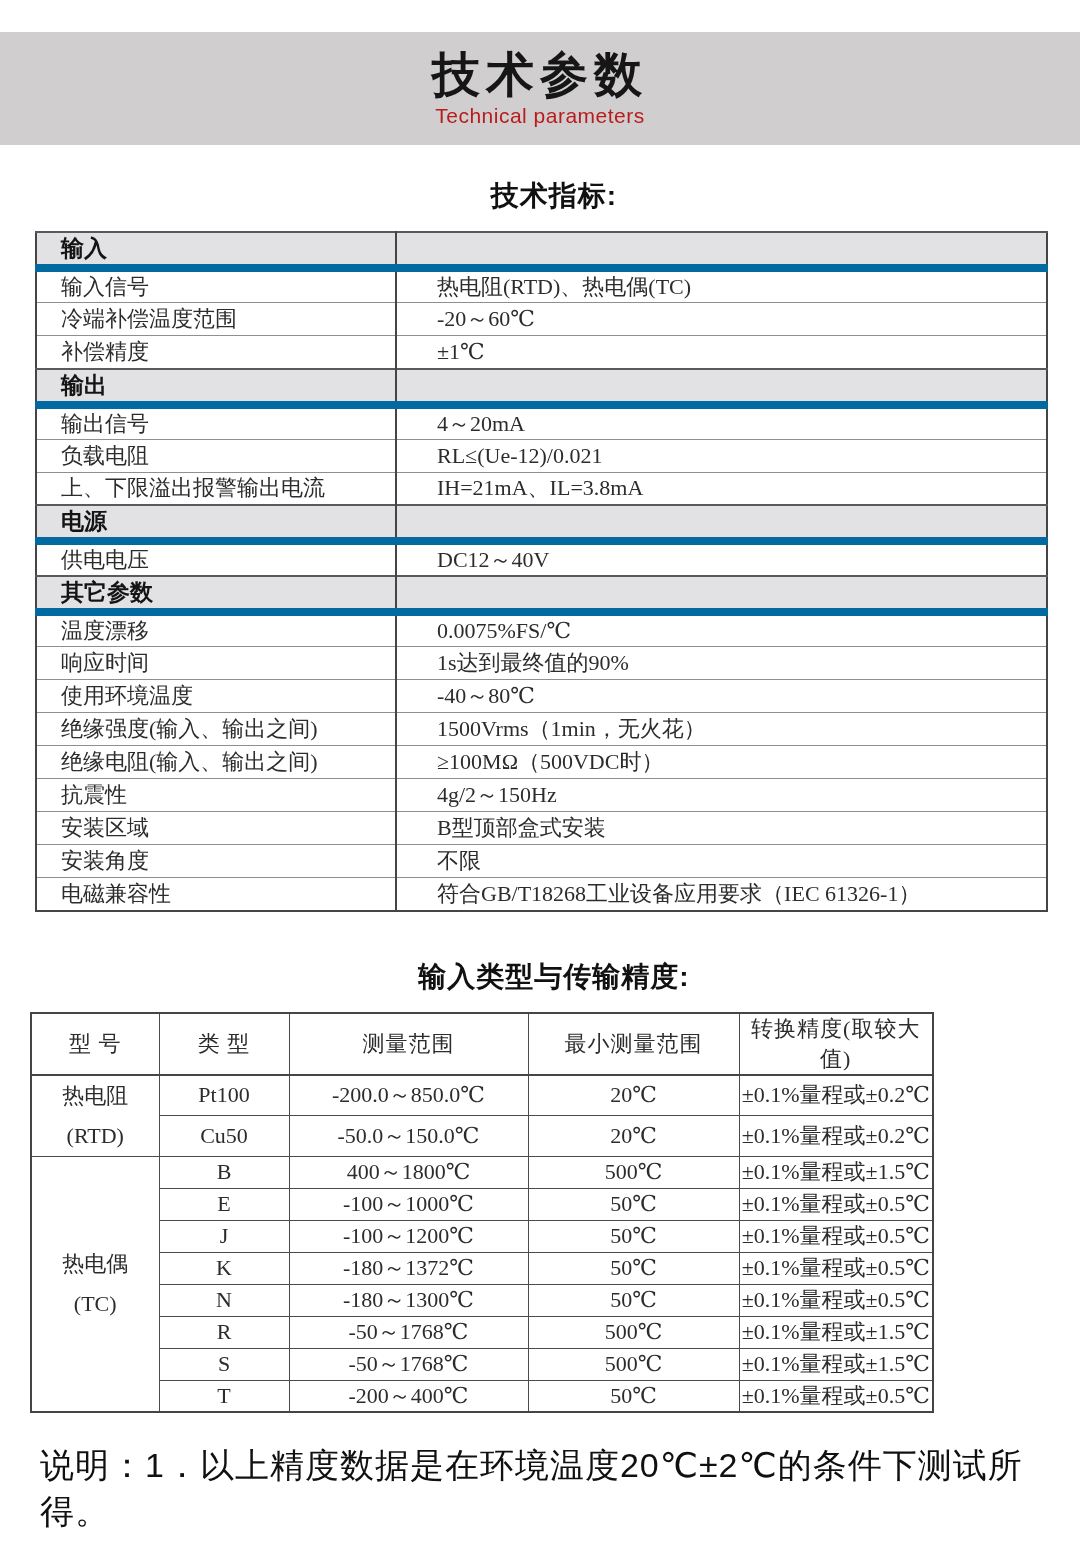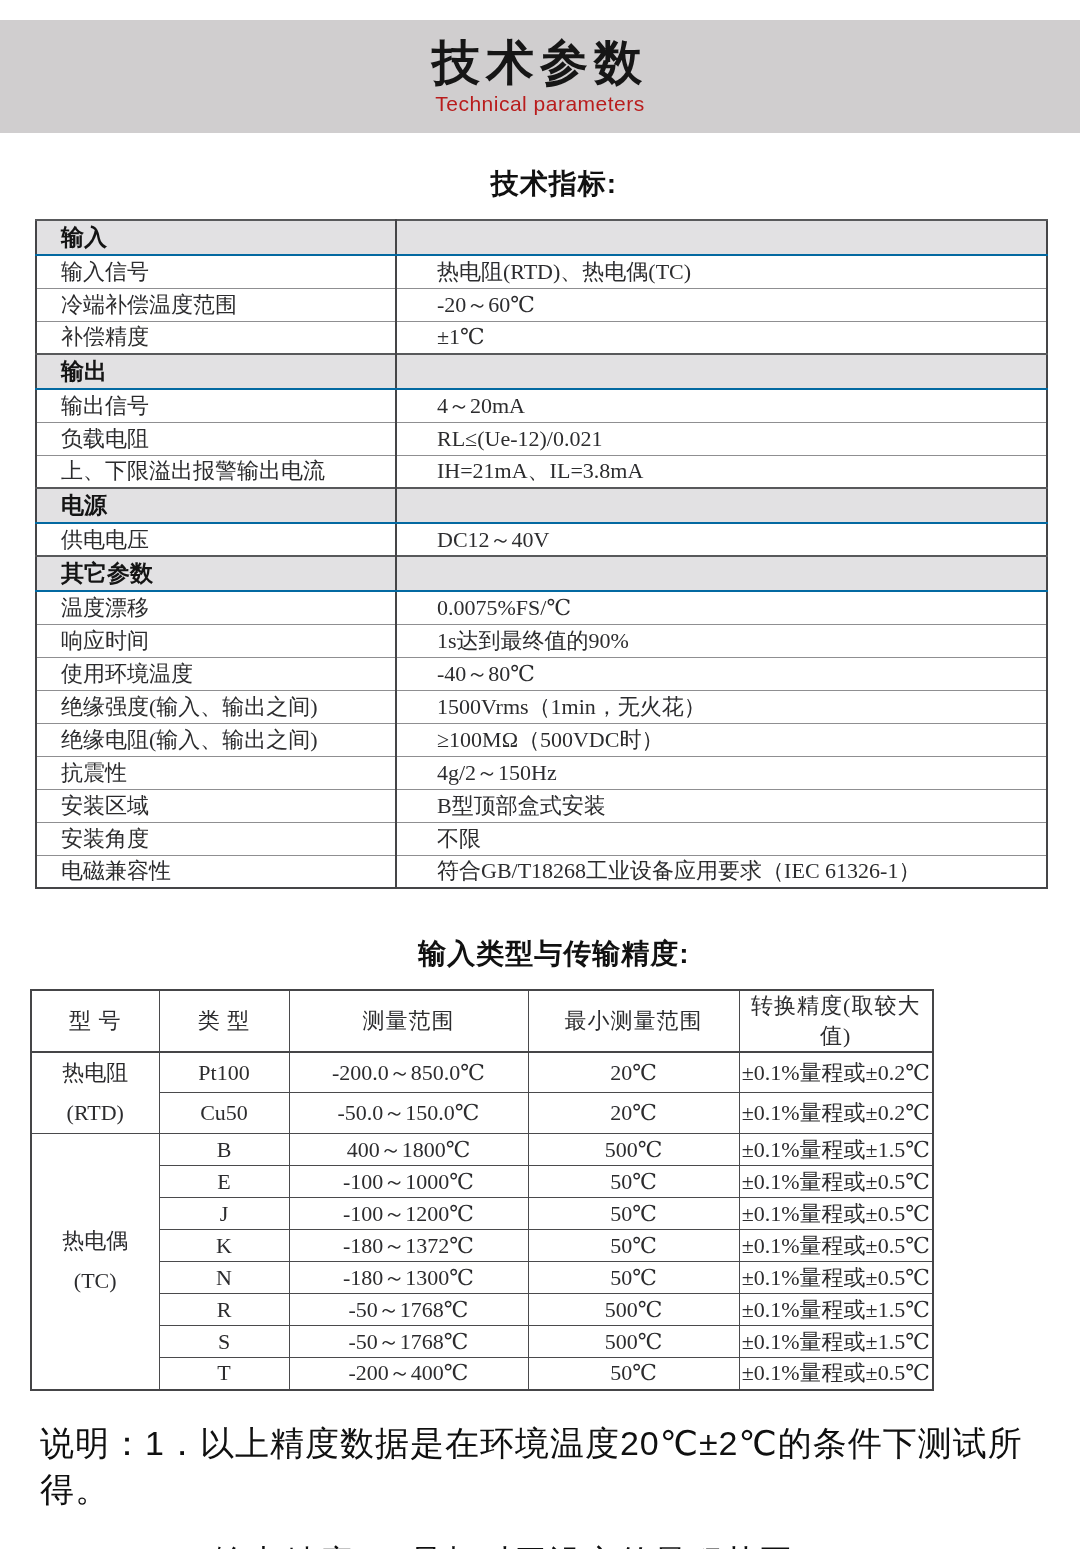--- a/index.html
+++ b/index.html
@@ -6,21 +6,21 @@
   html,body { background:#ffffff; }
   body {
     width:1080px; height:1549px;
     font-family:"Liberation Sans","DejaVu Sans",sans-serif;
     color:#1f1f1f;
     overflow:hidden;
     position:relative;
   }
   
   .banner {
-    margin-top:20px;
+    margin-top:32px;
     width:1080px; height:113px;
     background:#d0cecf;
     display:flex; flex-direction:column; align-items:center; justify-content:center;
   }
   .banner .title {
     font-size:48px; font-weight:bold; letter-spacing:6px; color:#161616;
     line-height:1.1;
   }
   .banner .subtitle {
     font-size:21px; color:#b91c1c; letter-spacing:0.5px; margin-top:2px;
@@ -41,21 +41,21 @@
     font-family:"Liberation Serif","DejaVu Serif",serif;
     font-size:22px; color:#2c2c2e;
   }
   .spec-table td { height:33px; vertical-align:middle; }
   .spec-table .c1 { width:360px; border-right:2px solid #454547; padding-left:24px; }
   .spec-table .c2 { padding-left:40px;margin-top:28px; }
   .spec-table tr td { border-bottom:1px solid #8f8f91; }
   .spec-table tr.section-row td {
     background:#e2e1e3;
     border-top:2px solid #58595b;
-    border-bottom:2px solid #0369a1;
+    border-bottom:8px solid #0369a1;
     height:35px;
   }
   .spec-table .section-label {
     font-family:"Liberation Sans","DejaVu Sans",sans-serif;
     font-weight:bold; font-size:23px; color:#141414;
   }
   
   .acc-table {
     margin-left:30px; width:904px;
     border:2px solid #454547;

